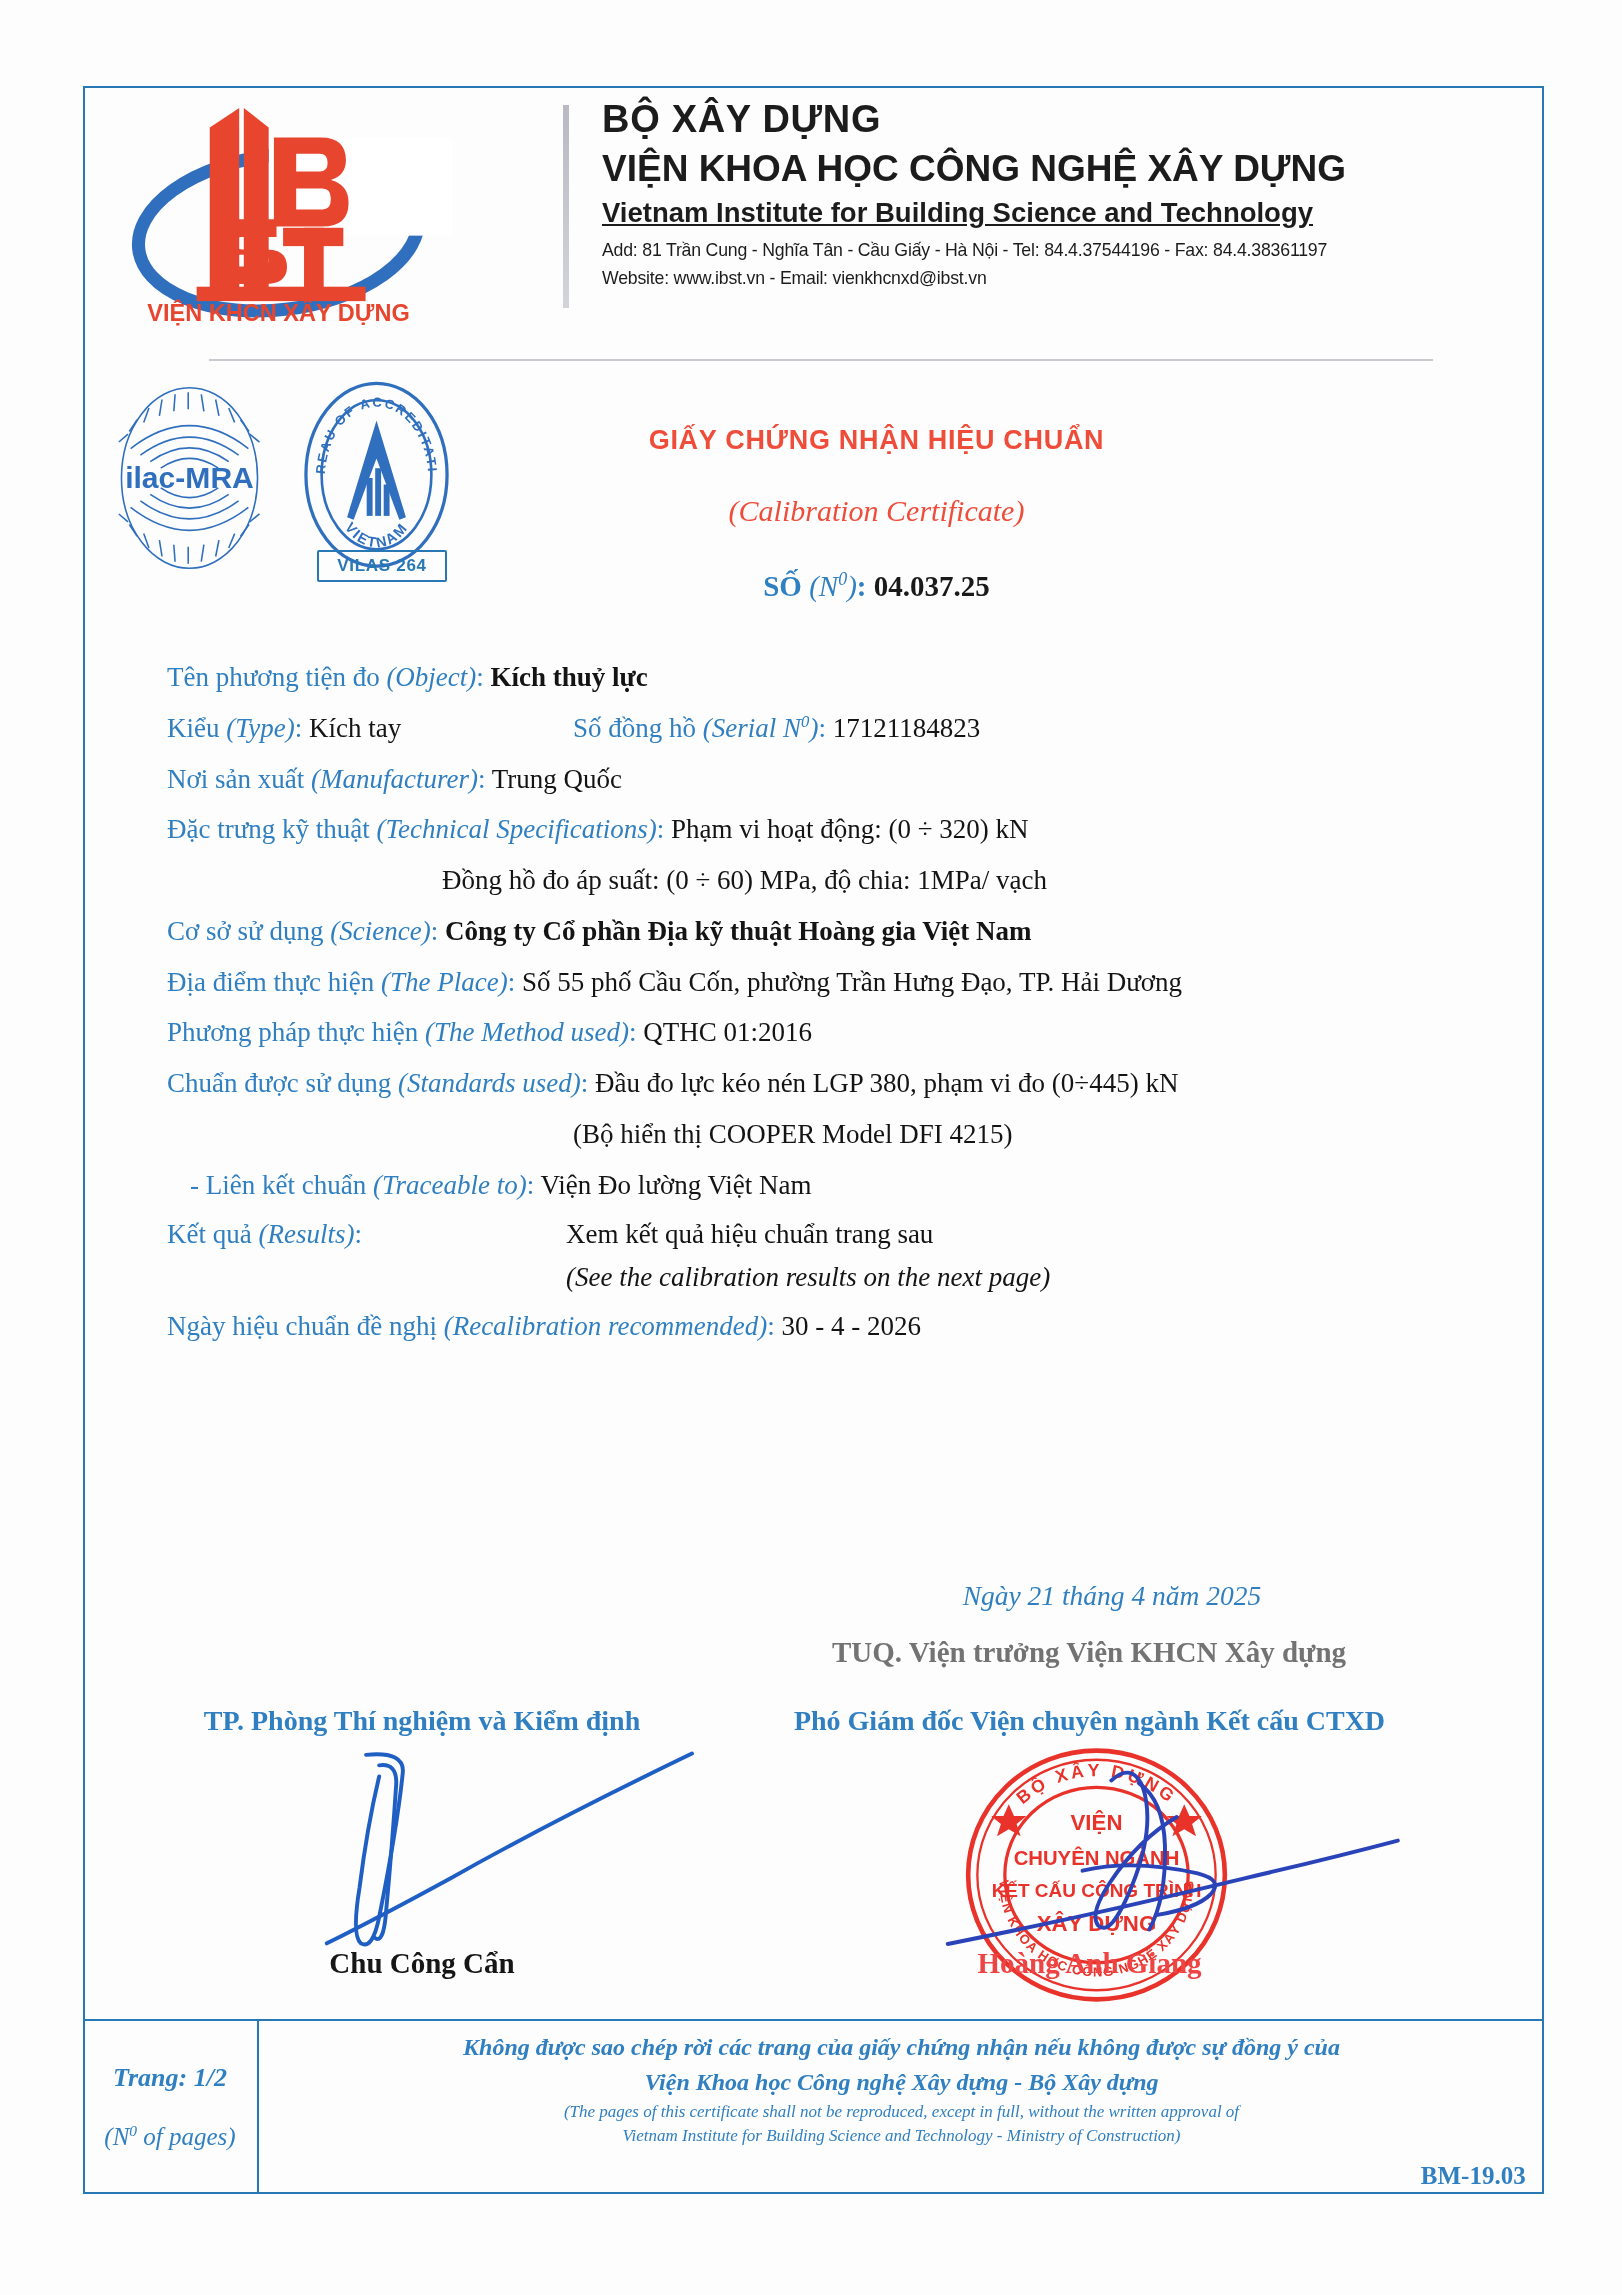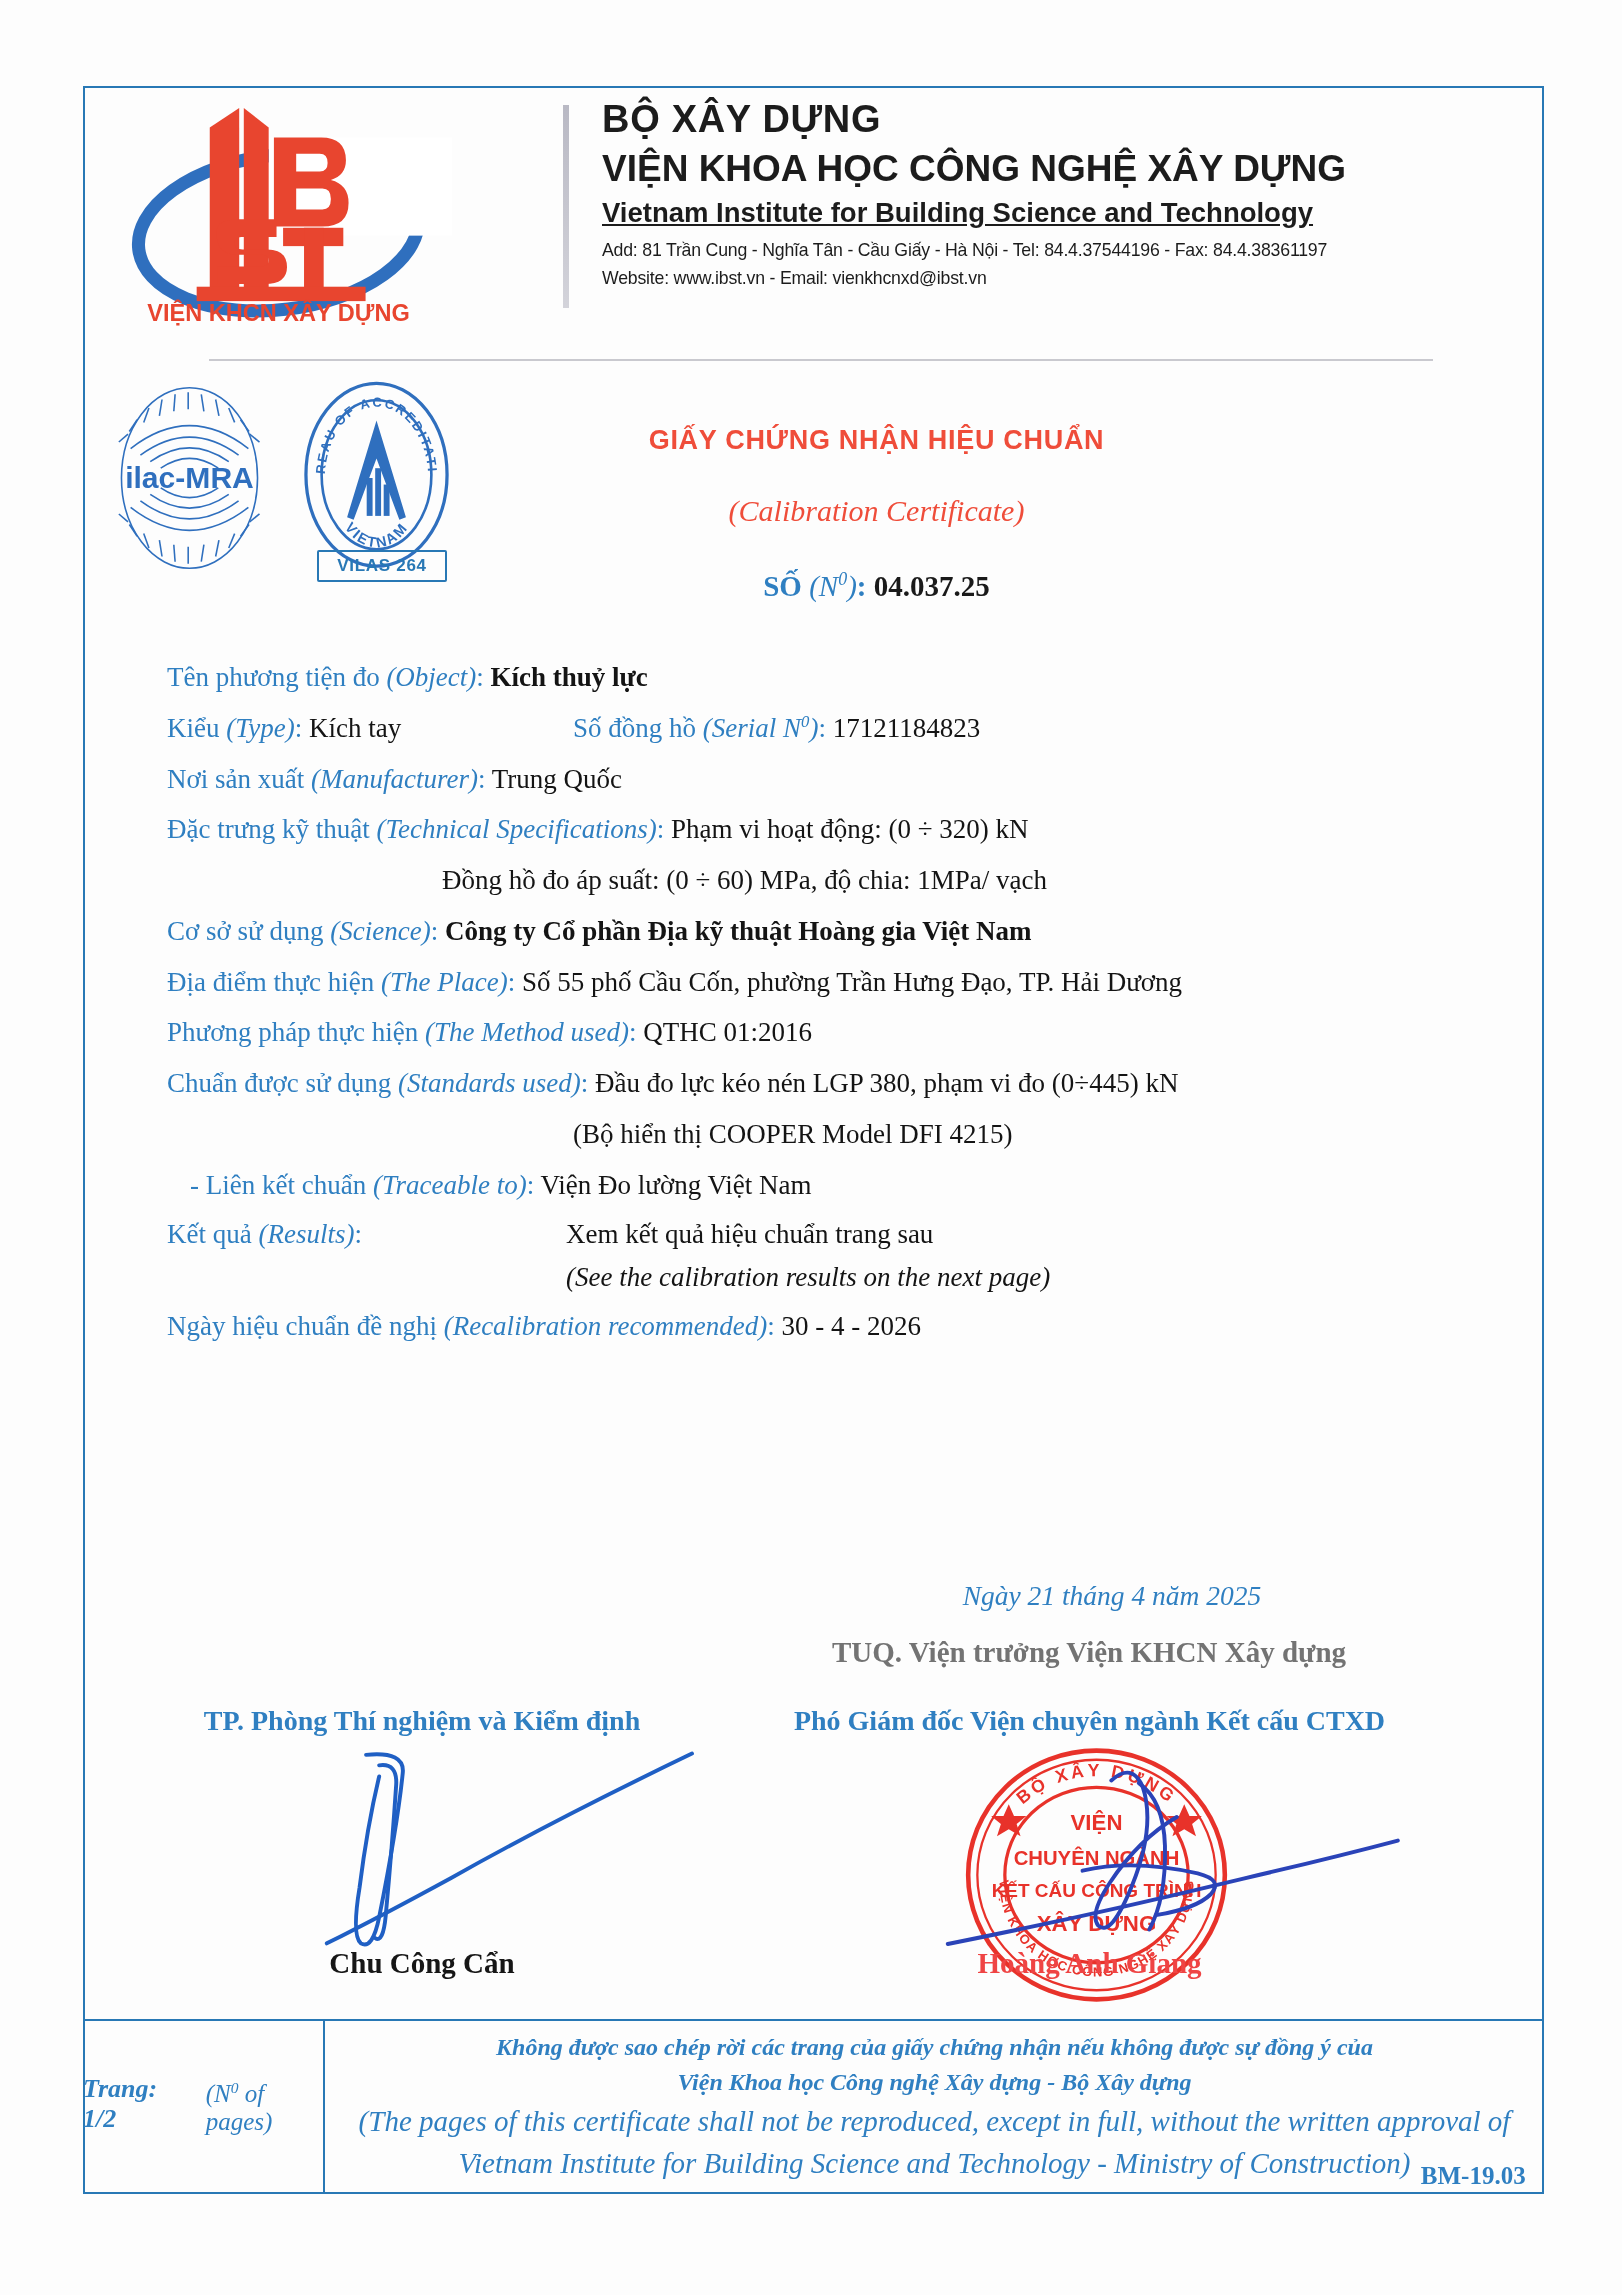--- a/index.html
+++ b/index.html
@@ -323,26 +323,26 @@
     position: absolute;
     left: 83px;
     top: 2019px;
     width: 1461px;
     height: 175px;
     border-top: 2px solid #2878b5;
     box-sizing: border-box;
     display: flex;
   }
   .footer-left {
-    width: 242px;
+    width: 176px;
     flex: none;
     border-right: 2px solid #2878b5;
     box-sizing: border-box;
     display: flex;
-    flex-direction: row;
+    flex-direction: column;
     align-items: center;
     justify-content: center;
     color: #2f7fc1;
     gap: 21px;
   }
   .f-page {
     font-weight: bold;
     font-style: italic;
     font-size: 26px;
     margin-bottom: 7.9px;
@@ -360,21 +360,21 @@
     color: #2f7fc1;
   }
   .f-vn1, .f-vn2 {
     font-weight: bold;
     font-style: italic;
     font-size: 24px;
     line-height: 1.45;
   }
   .f-en1, .f-en2 {
     font-style: italic;
-    font-size: 29px;
+    font-size: 17px;
     line-height: 1.45;
   }
   .f-code {
     position: absolute;
     right: 18.3px;
     bottom: 3.9px;
     font-weight: bold;
     font-size: 25px;
     color: #2f7fc1;
   }

